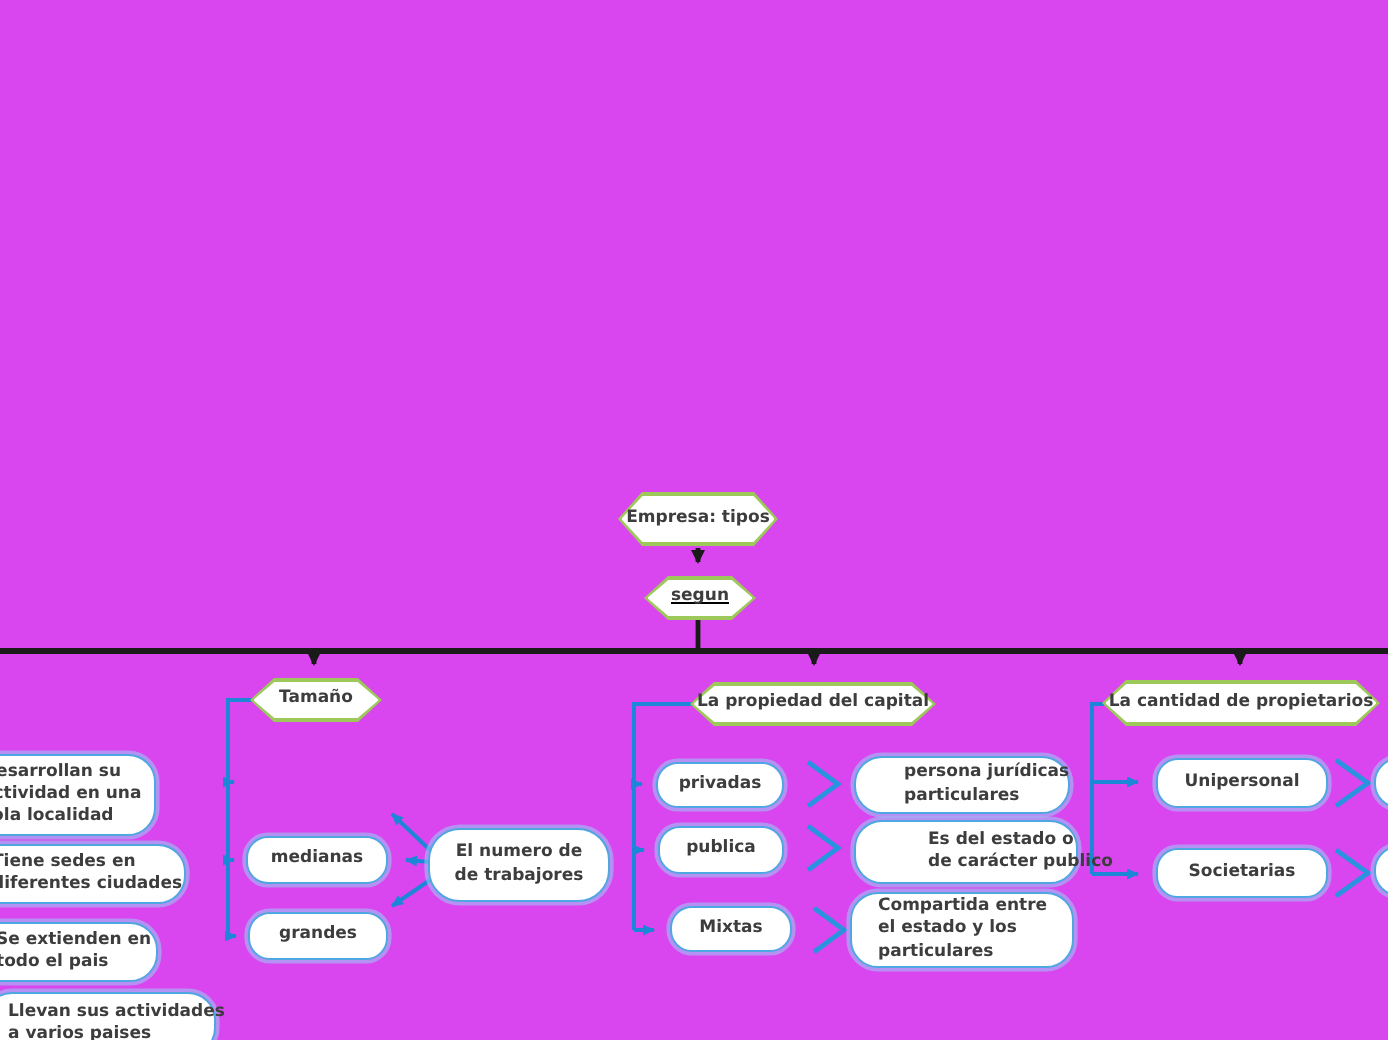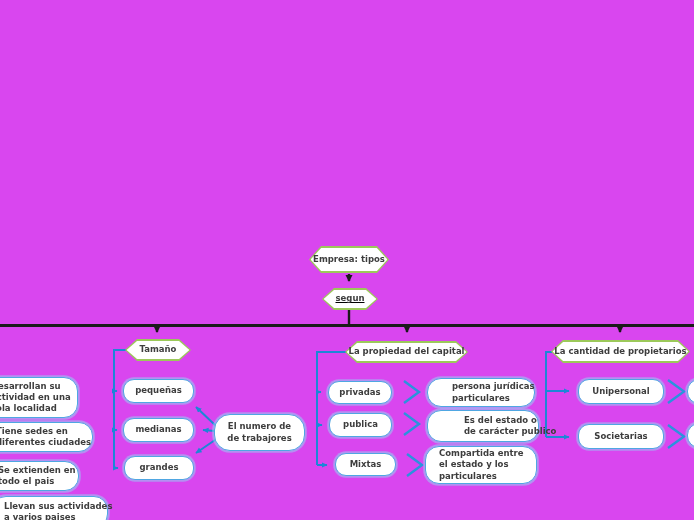--- a/index.html
+++ b/index.html
@@ -93,23 +93,20 @@
   <div class="hex" style="left:125px;top:339px;width:66px;height:22px;">
     <span class="lbl">Tamaño</span>
   </div>
   <div class="hex" style="left:345px;top:341px;width:123px;height:22px;">
     <span class="lbl">La propiedad del capital</span>
   </div>
   <div class="hex" style="left:551px;top:340px;width:139px;height:23px;">
     <span class="lbl">La cantidad de propietarios</span>
   </div>
 
-  <div class="bnode" style="left:123px;top:379px;width:71px;height:24px;">
-    <span class="lbl">pequeñas</span>
-  </div>
   <div class="bnode" style="left:124px;top:456px;width:70px;height:24px;">
     <span class="lbl">grandes</span>
   </div>
   <div class="bnode" style="left:123px;top:418px;width:71px;height:24px;">
     <span class="lbl">medianas</span>
   </div>
   <div class="bnode big" style="left:214px;top:414px;width:91px;height:37px;">
     <span class="lbl">El numero de
 de trabajores</span>
   </div>

